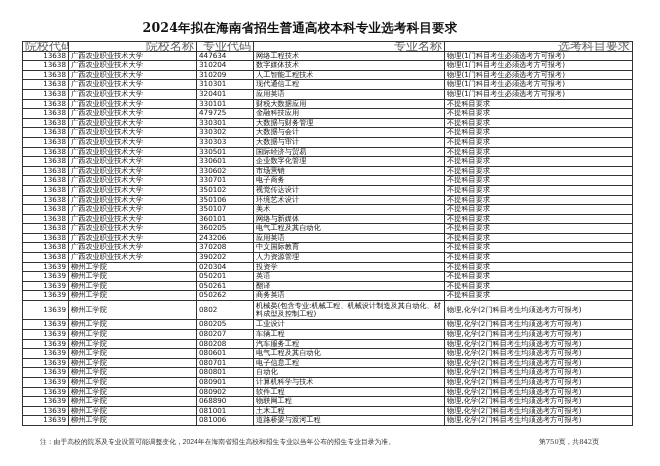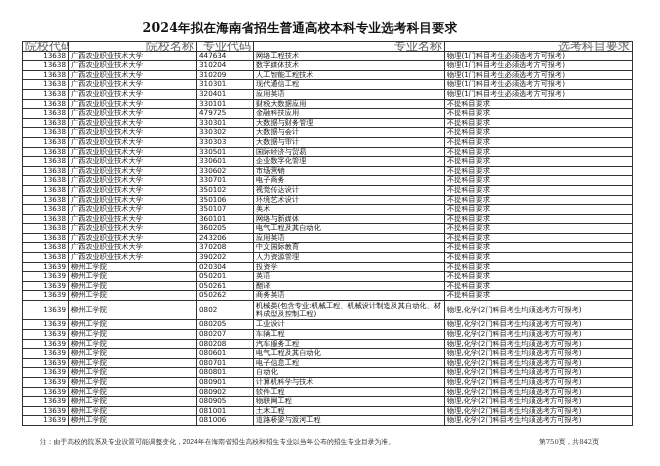--- a/index.html
+++ b/index.html
@@ -278,21 +278,21 @@
       <tr>
         <td class="code">13639</td>
         <td>柳州工学院</td>
         <td>080902</td>
         <td>软件工程</td>
         <td class="req">物理,化学(2门科目考生均须选考方可报考)</td>
       </tr>
       <tr>
         <td class="code">13639</td>
         <td>柳州工学院</td>
-        <td>080905</td>
+        <td>068890</td>
         <td>物联网工程</td>
         <td class="req">物理,化学(2门科目考生均须选考方可报考)</td>
       </tr>
       <tr>
         <td class="code">13639</td>
         <td>柳州工学院</td>
         <td>081001</td>
         <td>土木工程</td>
         <td class="req">物理,化学(2门科目考生均须选考方可报考)</td>
       </tr>

